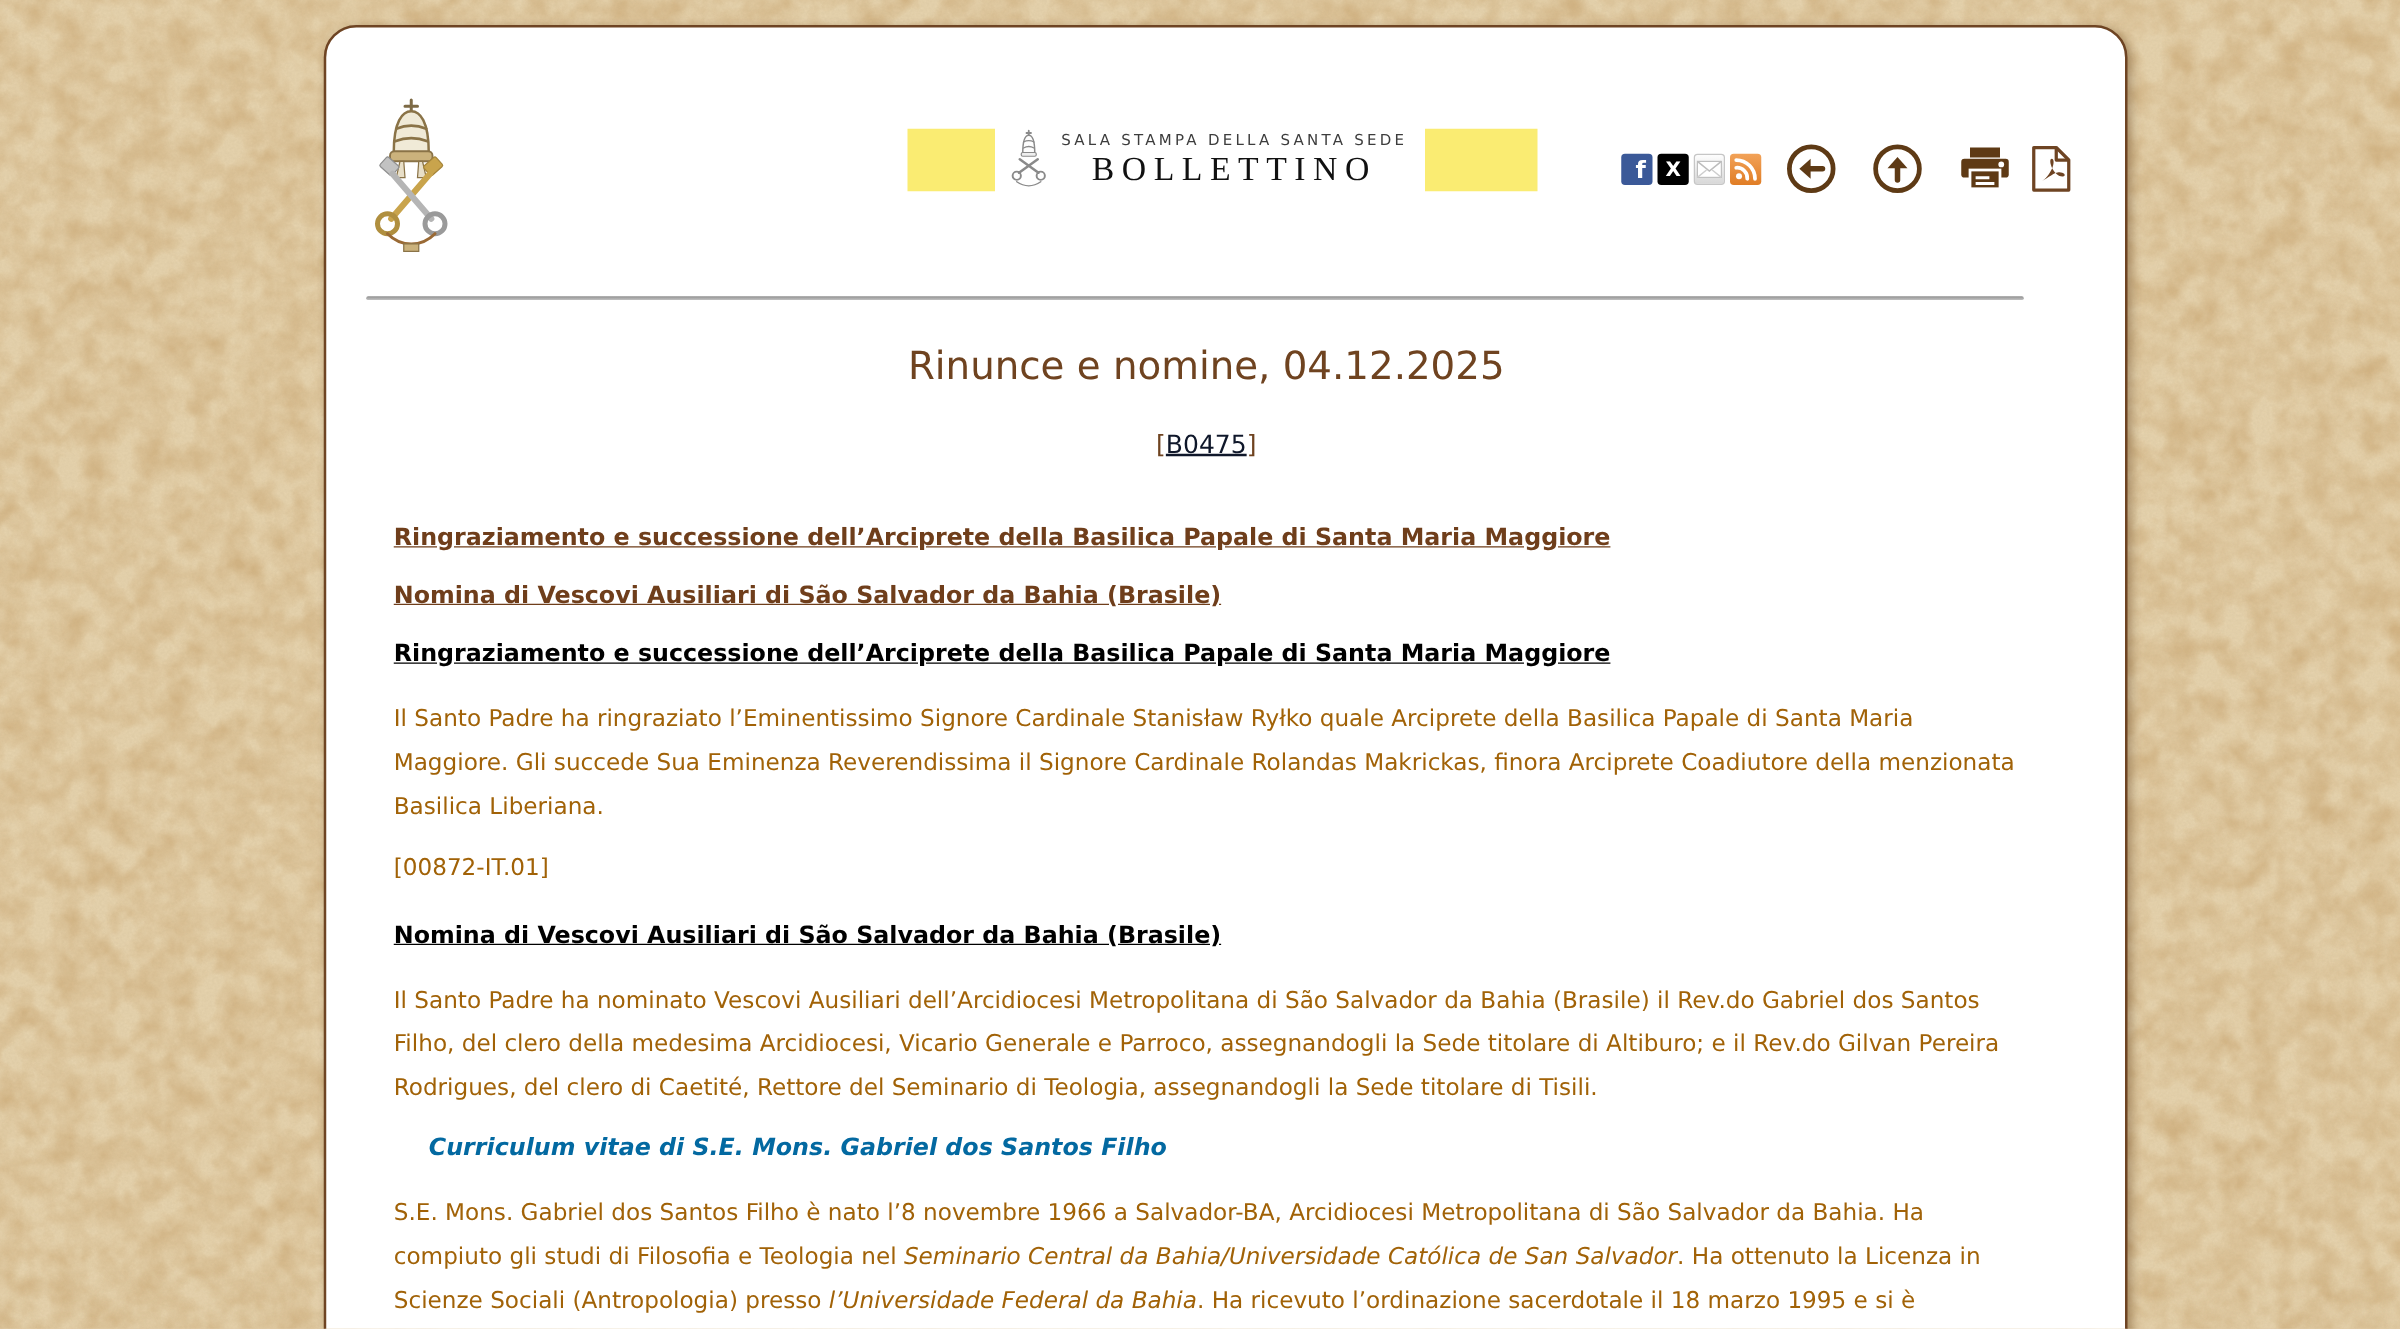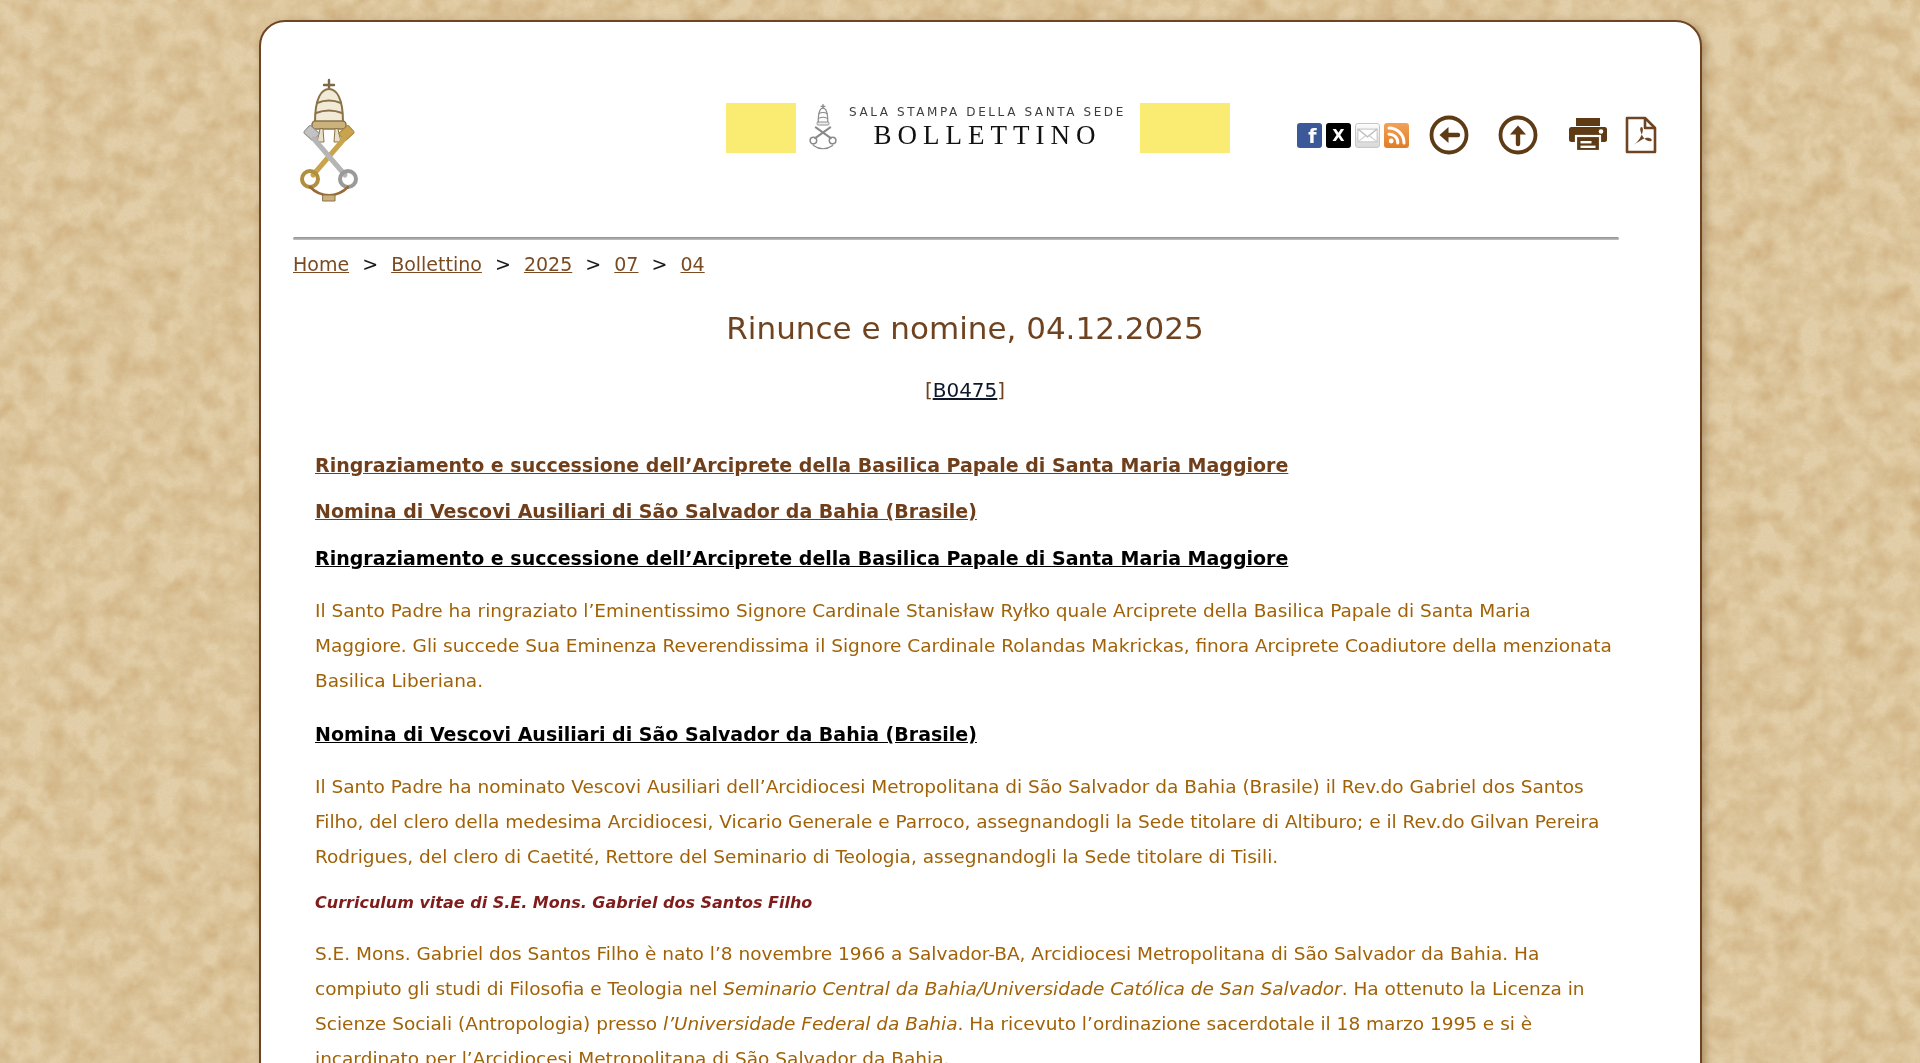--- a/index.html
+++ b/index.html
@@ -72,21 +72,21 @@
   .ref { margin-top: 31px; text-align: center; font-size: 20px; color: #6F4320; }
   .ref a { color: #0f172a; text-decoration: underline; }
 
   .idx { margin-top: 24px; }
   .idx-first { margin-top: 52px; }
   .idx a { color: #6F3E1B; font-weight: bold; text-decoration: underline; font-size: 19px; }
 
   .sec-h { margin-top: 25px; font-size: 19px; font-weight: bold; color: #000; text-decoration: underline; }
   .body-p { margin-top: 24px; line-height: 35px; color: #a16207; }
   .code { margin-top: 14px; }
-  .cv-h { margin-top: 19px; font-size: 16px; font-weight: bold; font-style: italic; color: #7f1d1d; }
+  .cv-h { margin-top: 19px; font-size: 19px; font-weight: bold; font-style: italic; color: #0369a1; margin-left: 28px; }
 </style>
 </head>
 <body>
 
 <svg class="bg-texture" xmlns="http://www.w3.org/2000/svg">
   <filter id="blotch">
       <feTurbulence type="fractalNoise" baseFrequency="0.045" numOctaves="3" seed="11"></feTurbulence>
     <feColorMatrix type="matrix" values="0 0 0 0 0.93  0 0 0 0 0.85  0 0 0 0 0.64  0.9 0.9 0.9 0 -0.7"></feColorMatrix>
     </filter>
   <filter id="grain">
@@ -197,46 +197,36 @@
           <path d="M21 2 v10 h10" fill="none" stroke="#6E4423" stroke-width="2.6" stroke-linejoin="round"></path>
           <path d="M9 29 c3 -1 7 -6 9 -11 c1.5 -4 1 -7 -0.5 -7 c-2 0 -1.5 4 0.5 8 c2 4 6 7 9 6 c2.5 -1 -1 -4 -5 -3 c-4 0.8 -10 6 -13 7 z" fill="#6E4423"></path>
         </svg>
       </a>
     </div>
   </header>
 
   <div class="content">
     <hr class="rule">
 
-    <nav class="breadcrumb">
-      <a>Home</a>
-      <span class="sep">&gt;</span>
-      <a>Bollettino</a>
-      <span class="sep">&gt;</span>
-      <a>2025</a>
-      <span class="sep">&gt;</span>
-      <a>07</a>
-      <span class="sep">&gt;</span>
-      <a>04</a>
-    </nav>
 
     <main class="article">
       <h1 class="title">Rinunce e nomine, 04.12.2025</h1>
 
       <p class="ref"><span>[</span><a>B0475</a><span>]</span></p>
 
       <p class="idx idx-first">
         <a>Ringraziamento e successione dell’Arciprete della Basilica Papale di Santa Maria Maggiore</a>
       </p>
       <p class="idx">
         <a>Nomina di Vescovi Ausiliari di São Salvador da Bahia (Brasile)</a>
       </p>
 
       <h2 class="sec-h">Ringraziamento e successione dell’Arciprete della Basilica Papale di Santa Maria Maggiore</h2>
       <p class="body-p">Il Santo Padre ha ringraziato l’Eminentissimo Signore Cardinale Stanisław Ryłko quale Arciprete della Basilica Papale di Santa Maria Maggiore. Gli succede Sua Eminenza Reverendissima il Signore Cardinale Rolandas Makrickas, finora Arciprete Coadiutore della menzionata Basilica Liberiana.</p>
+      <p class="body-p code">[00872-IT.01]</p>
 
       <h2 class="sec-h">Nomina di Vescovi Ausiliari di São Salvador da Bahia (Brasile)</h2>
       <p class="body-p">Il Santo Padre ha nominato Vescovi Ausiliari dell’Arcidiocesi Metropolitana di São Salvador da Bahia (Brasile) il Rev.do Gabriel dos Santos Filho, del clero della medesima Arcidiocesi, Vicario Generale e Parroco, assegnandogli la Sede titolare di Altiburo; e il Rev.do Gilvan Pereira Rodrigues, del clero di Caetité, Rettore del Seminario di Teologia, assegnandogli la Sede titolare di Tisili.</p>
 
       <h3 class="cv-h">Curriculum vitae di S.E. Mons. Gabriel dos Santos Filho</h3>
       <p class="body-p"><span>S.E. Mons. Gabriel dos Santos Filho è nato l’8 novembre 1966 a Salvador-BA, Arcidiocesi Metropolitana di São Salvador da Bahia. Ha compiuto gli studi di Filosofia e Teologia nel </span><i>Seminario Central da Bahia/Universidade Católica de San Salvador</i><span>. Ha ottenuto la Licenza in Scienze Sociali (Antropologia) presso </span><i>l’Universidade Federal da Bahia</i><span>. Ha ricevuto l’ordinazione sacerdotale il 18 marzo 1995 e si è incardinato per l’Arcidiocesi Metropolitana di São Salvador da Bahia.</span></p>
     </main>
   </div>
 </div>
 

